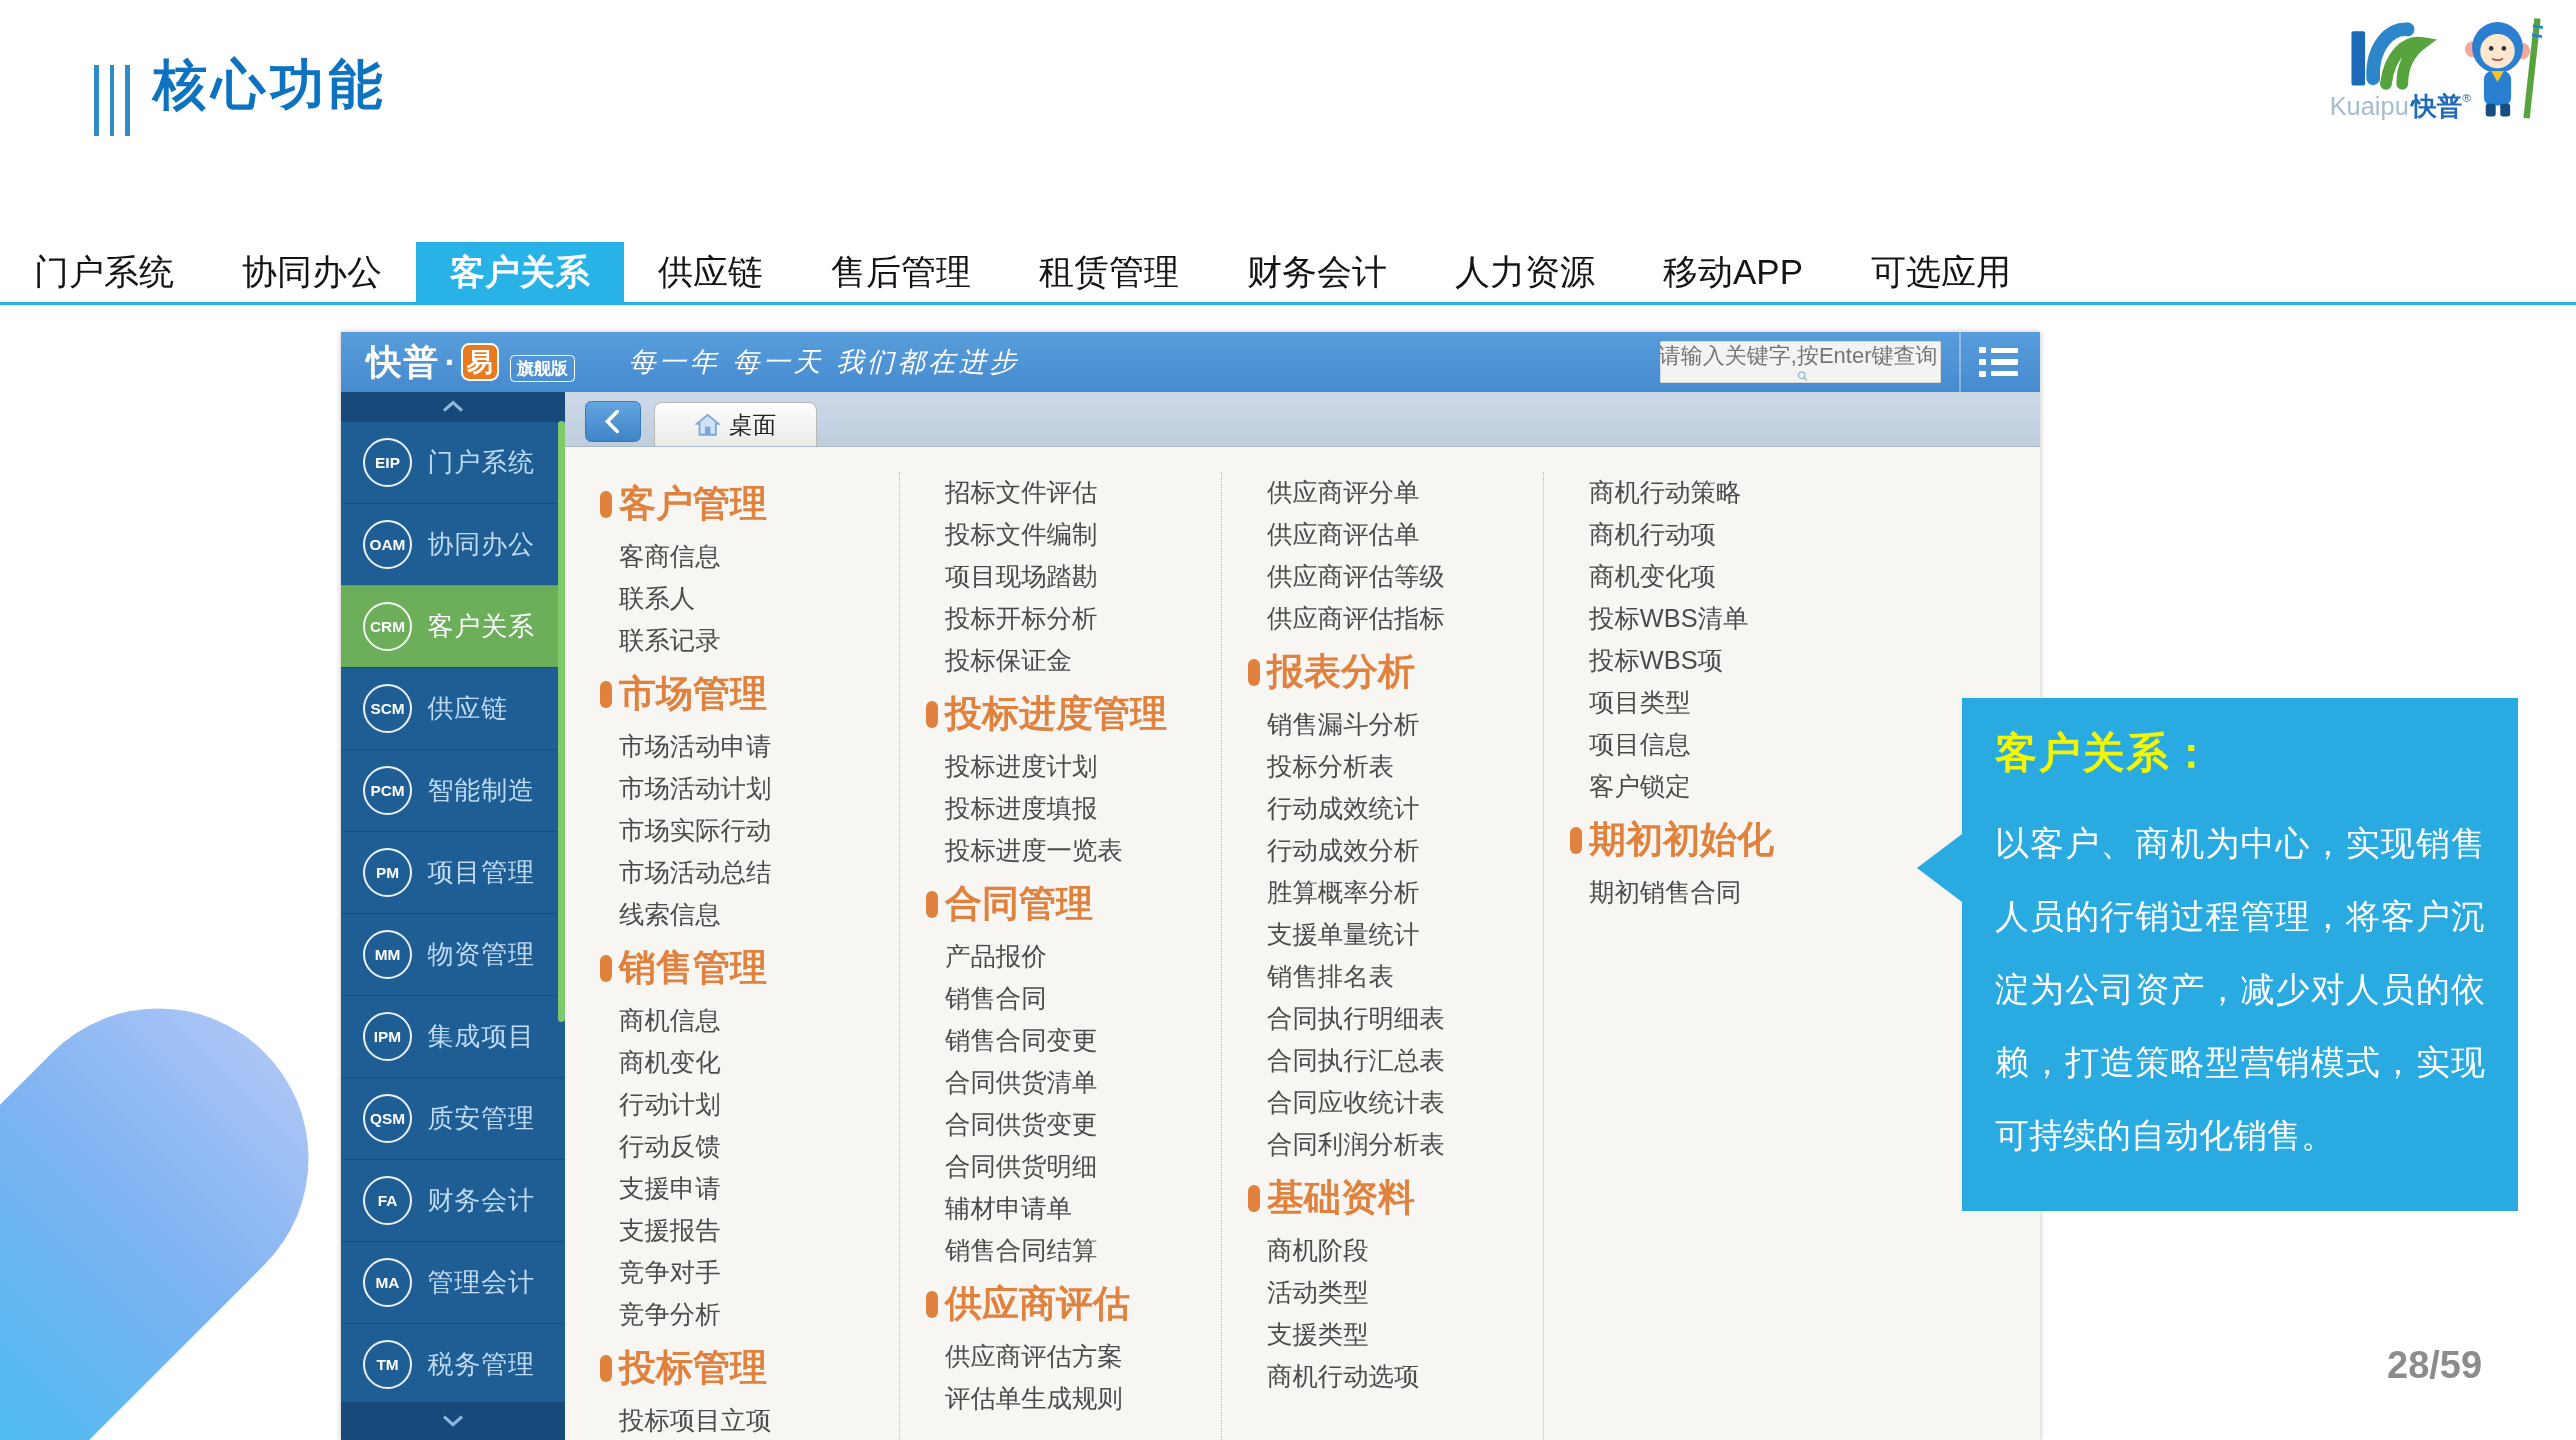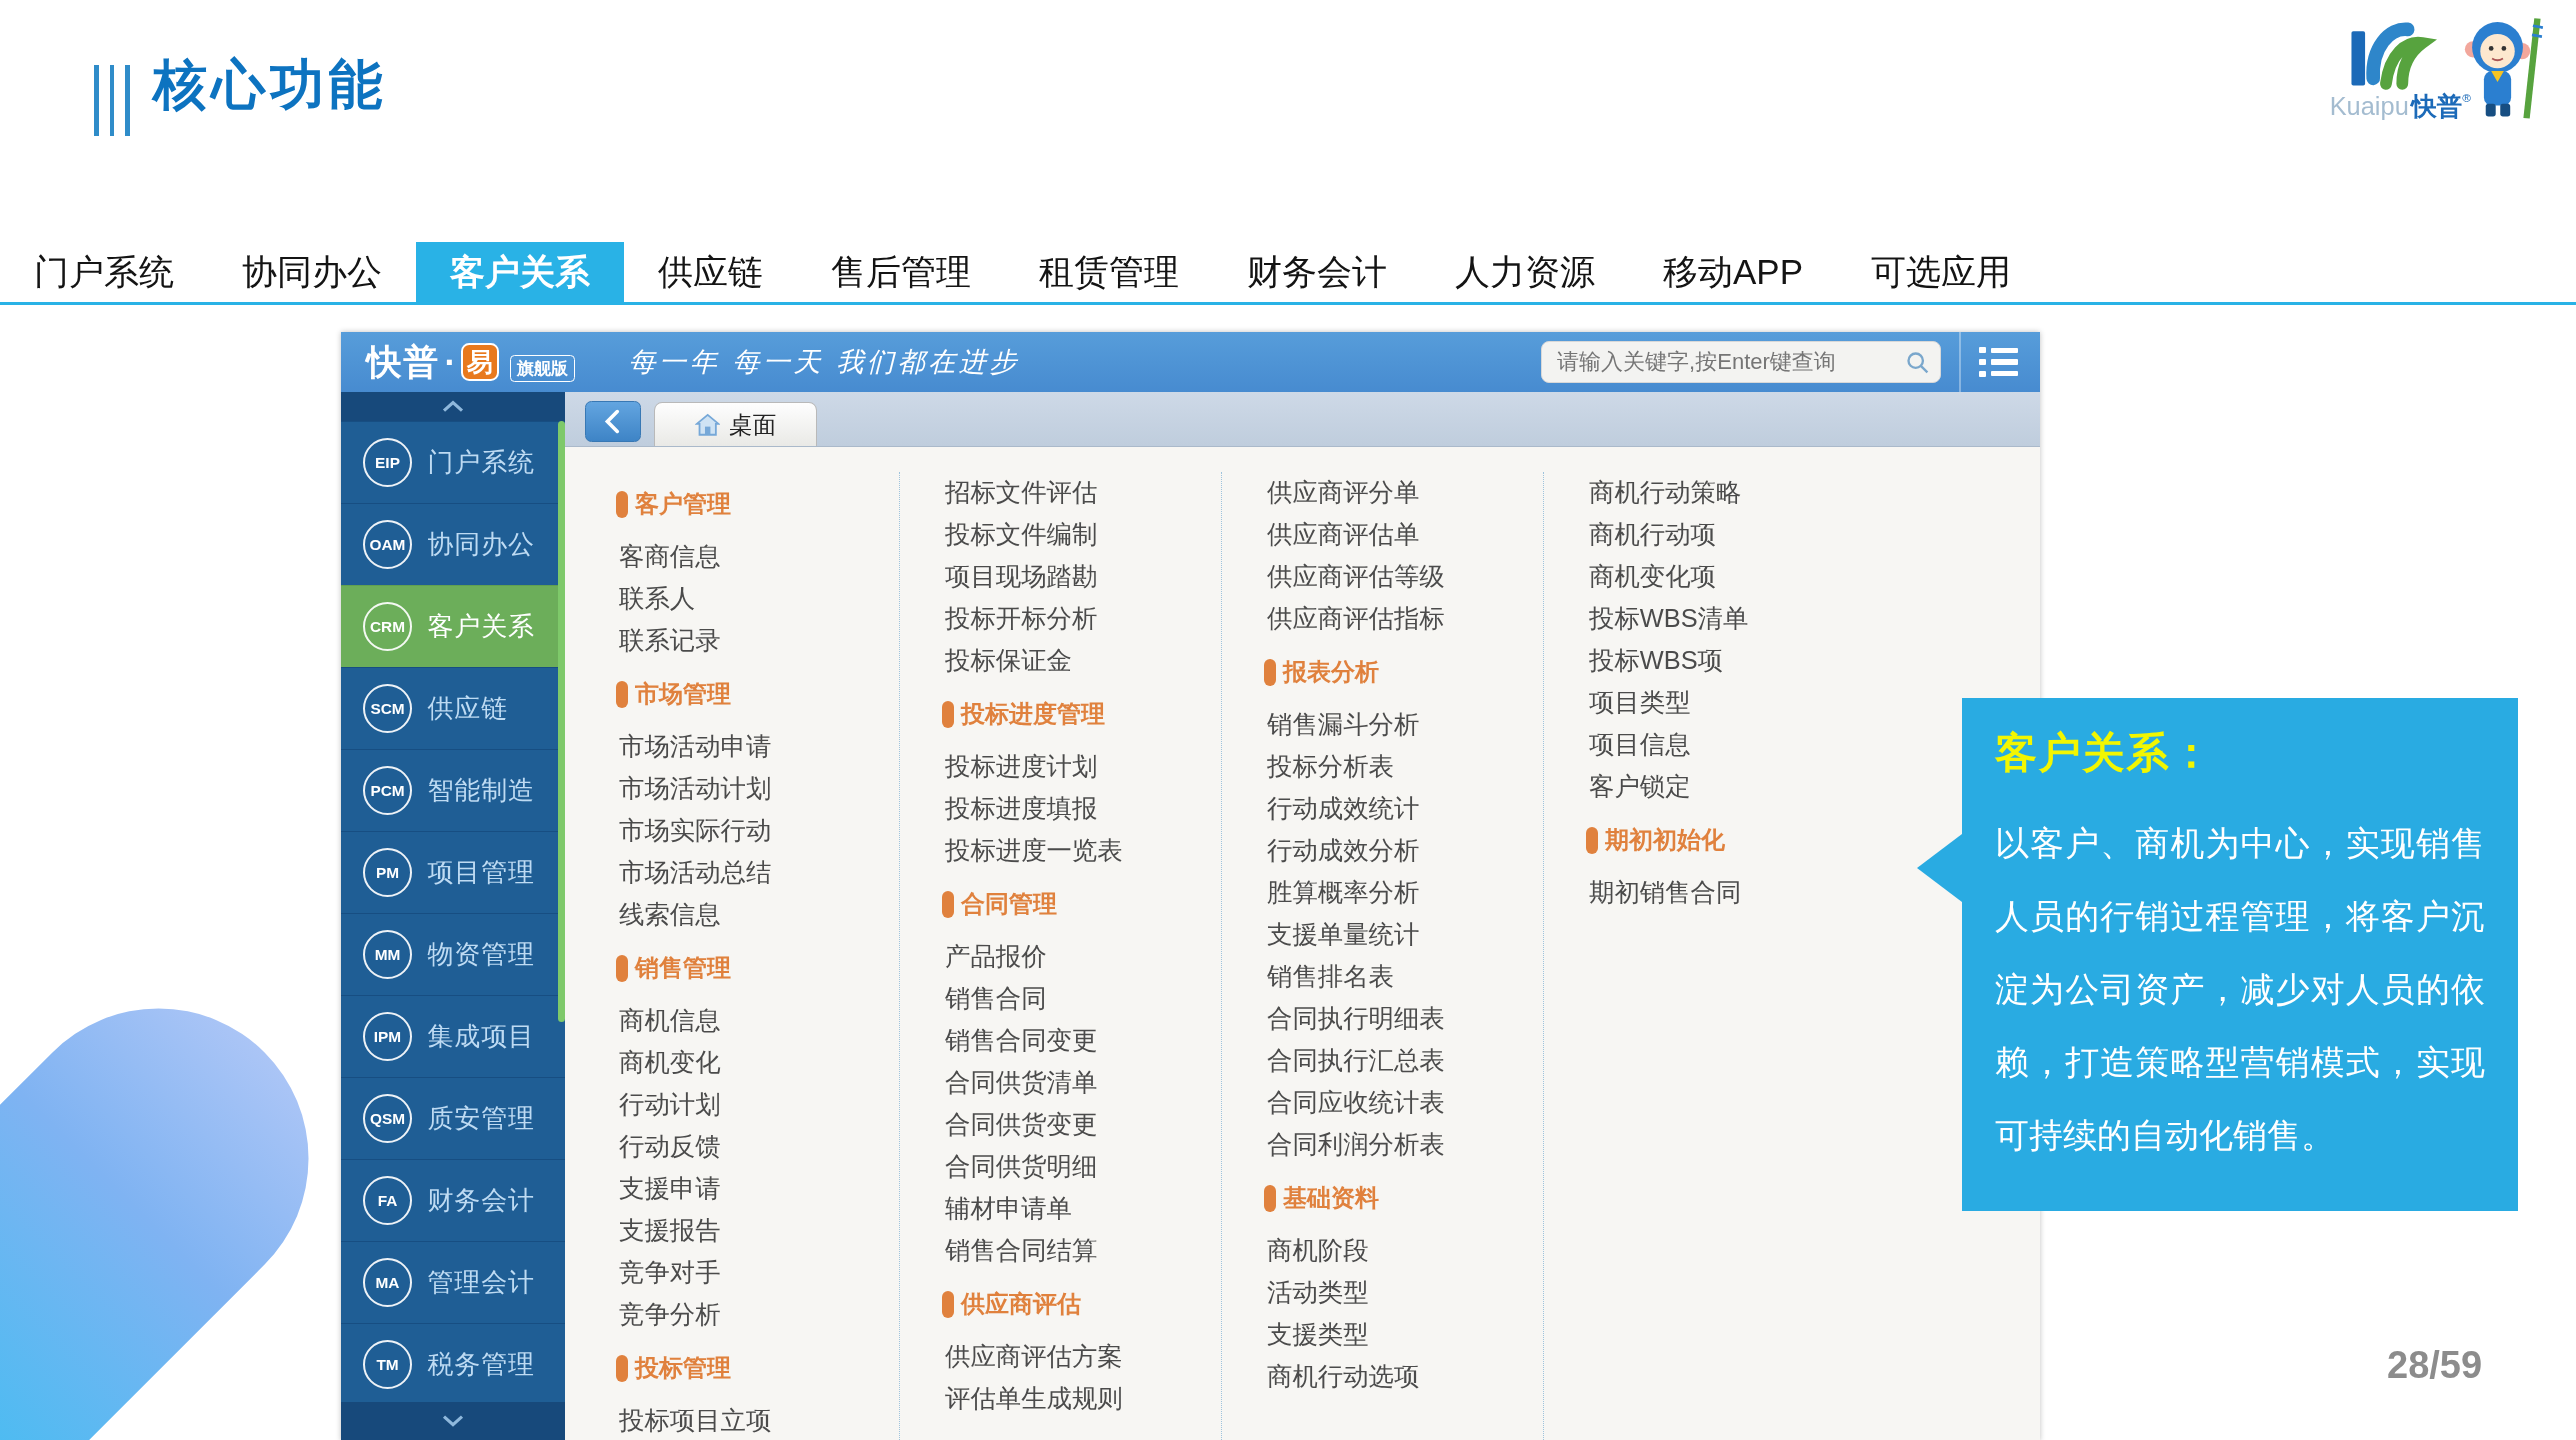--- a/index.html
+++ b/index.html
@@ -31,22 +31,22 @@
   .app-header{height:60px;background:linear-gradient(#579dda,#478bd0);display:flex;align-items:center;
               padding:0 0 0 25.4px;box-sizing:border-box;}
   .app-logo-cn{color:#fff;font-size:35px;font-weight:bold;letter-spacing:1.8px;}
   .app-logo-dot{color:#fff;font-size:35px;font-weight:bold;margin:0 4.5px;}
   .yi-box{width:38px;height:38px;background:#e8791d;border:2.7px solid #fff;border-radius:8.2px;color:#fff;
           font-weight:bold;font-size:26px;display:flex;align-items:center;justify-content:center;box-sizing:border-box;}
   .edition{margin-left:11px;margin-top:12.7px;border:1.8px solid #fff;border-radius:4.5px;color:#fff;
            font-size:17px;padding:0.9px 6.4px;font-weight:bold;}
   .slogan{margin-left:53px;color:#fff;font-size:27px;font-style:italic;
           font-family:"DejaVu Serif",serif;letter-spacing:3.6px;white-space:nowrap;}
-  .search{margin-left:auto;width:400px;height:42px;background:#f3f3f1;border-radius:8px;display:flex;
-          align-items:center;padding:0 9px 0 12.7px;box-sizing:border-box;border:0.9px solid #d8d8d8;}
+  .search{margin-left:auto;width:281px;height:42px;background:#f3f3f1;border-radius:1px;display:flex;
+          align-items:center;padding:0 9px 0 12.7px;box-sizing:border-box;border:0.9px solid #d8d8d8;flex-direction:column;}
   .search input{flex:1;border:none;background:transparent;font-size:22px;color:#555;outline:none;
           font-family:"Liberation Sans",sans-serif;min-width:0;}
   .vdiv{width:1.8px;height:60px;background:rgba(255,255,255,.35);margin:0 18px;}
   .list-icon{display:flex;flex-direction:column;gap:5.4px;margin-right:22px;cursor:pointer;}
   .list-icon .row{display:flex;align-items:center;gap:5.4px;}
   .list-icon .dot{width:6.4px;height:6.4px;background:#fff;border-radius:0.9px;}
   .list-icon .bar{width:27px;height:5.4px;background:#fff;border-radius:0.9px;}
 
   .app-body{display:flex;height:1049px;}
 
@@ -73,21 +73,21 @@
             cursor:pointer;padding:0;}
   .desktop-tab{height:43px;background:linear-gradient(#fefefe,#e9e9e6);border:0.9px solid #b9b9b9;border-bottom:none;
             border-radius:8.2px 8.2px 0 0;display:flex;align-items:center;gap:9px;padding:0 40px;
             font-size:23.6px;color:#222;cursor:pointer;}
 
   .content{flex:1;display:flex;padding-top:25.4px;box-sizing:border-box;}
   .menu-col{width:322px;box-sizing:border-box;padding-left:45px;}
   .menu-col.first{width:334px;padding-left:54px;}
   .menu-col + .menu-col{border-left:1.8px dotted #9ec3dc;}
   .menu-item{height:42px;display:flex;align-items:center;font-size:25.4px;color:#4b4b4b;cursor:pointer;white-space:nowrap;}
-  .menu-header{height:42px;margin:11px 16px;display:flex;align-items:center;gap:7.3px;font-size:24px;
+  .menu-header{height:42px;margin:11px 0;display:flex;align-items:center;gap:7.3px;font-size:37px;
                color:#e0813d;font-weight:bold;white-space:nowrap;}
   .menu-header .marker{width:11.8px;height:27px;border-radius:6.4px;background:#e0813d;margin-left:-19px;flex:none;}
 
   
   .callout{position:absolute;left:1962px;top:698px;width:556px;height:513px;background:#29abe2;
            padding:27px 33px;box-sizing:border-box;}
   .callout-arrow{position:absolute;left:-45px;top:136px;width:0;height:0;
            border-top:34px solid transparent;border-bottom:34px solid transparent;border-right:45px solid #29abe2;}
   .callout-title{color:#f2f601;font-size:42px;font-weight:bold;margin-bottom:26px;letter-spacing:1.8px;}
   .callout-body{color:#ffffff;font-size:34px;line-height:73px;text-align:justify;}

